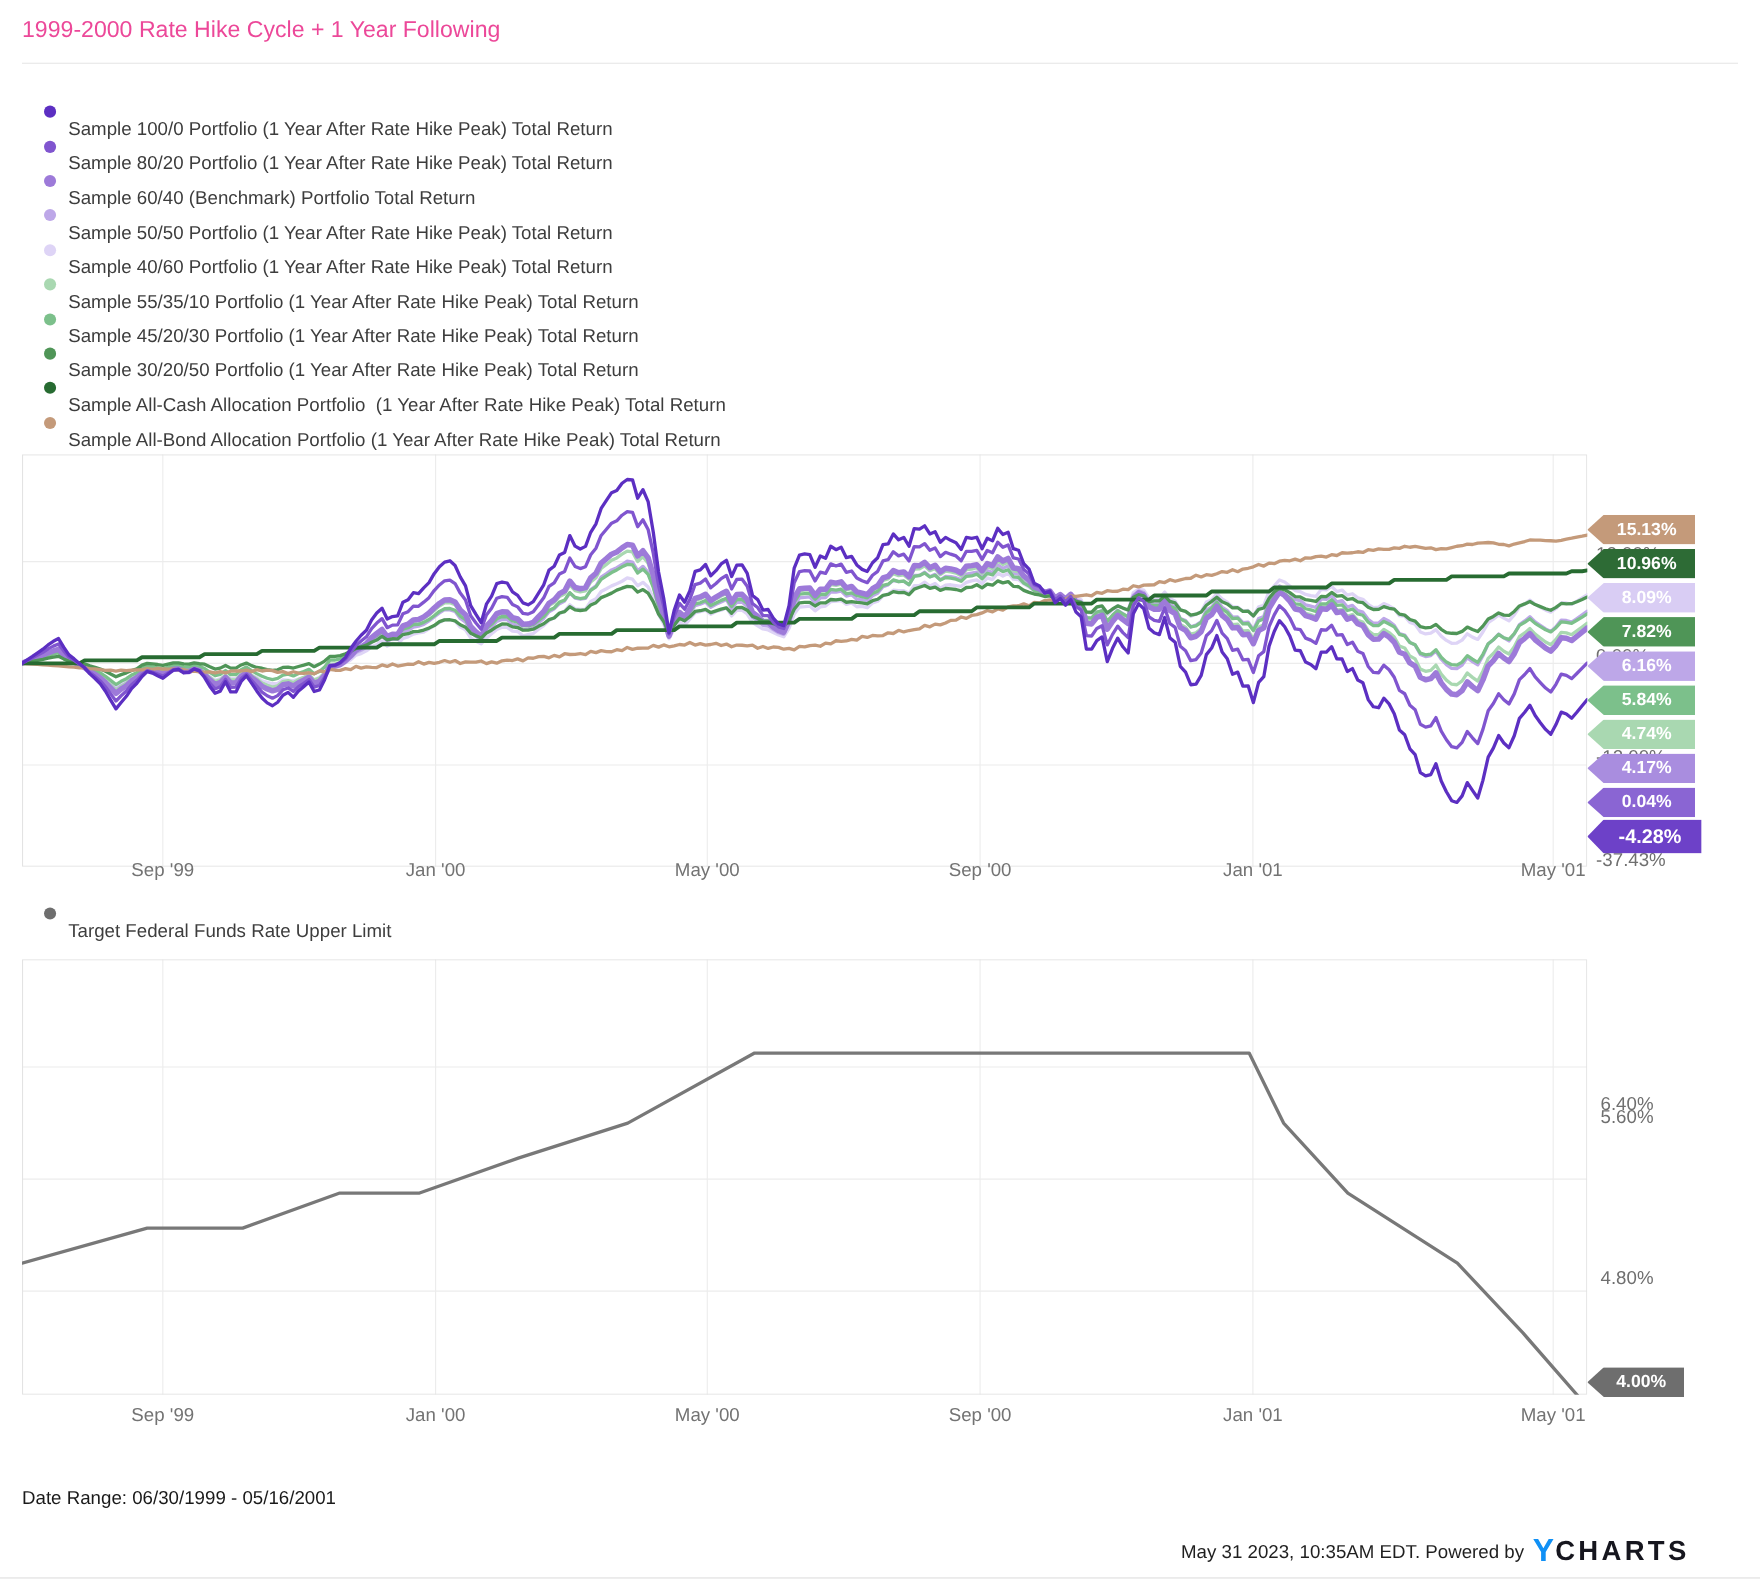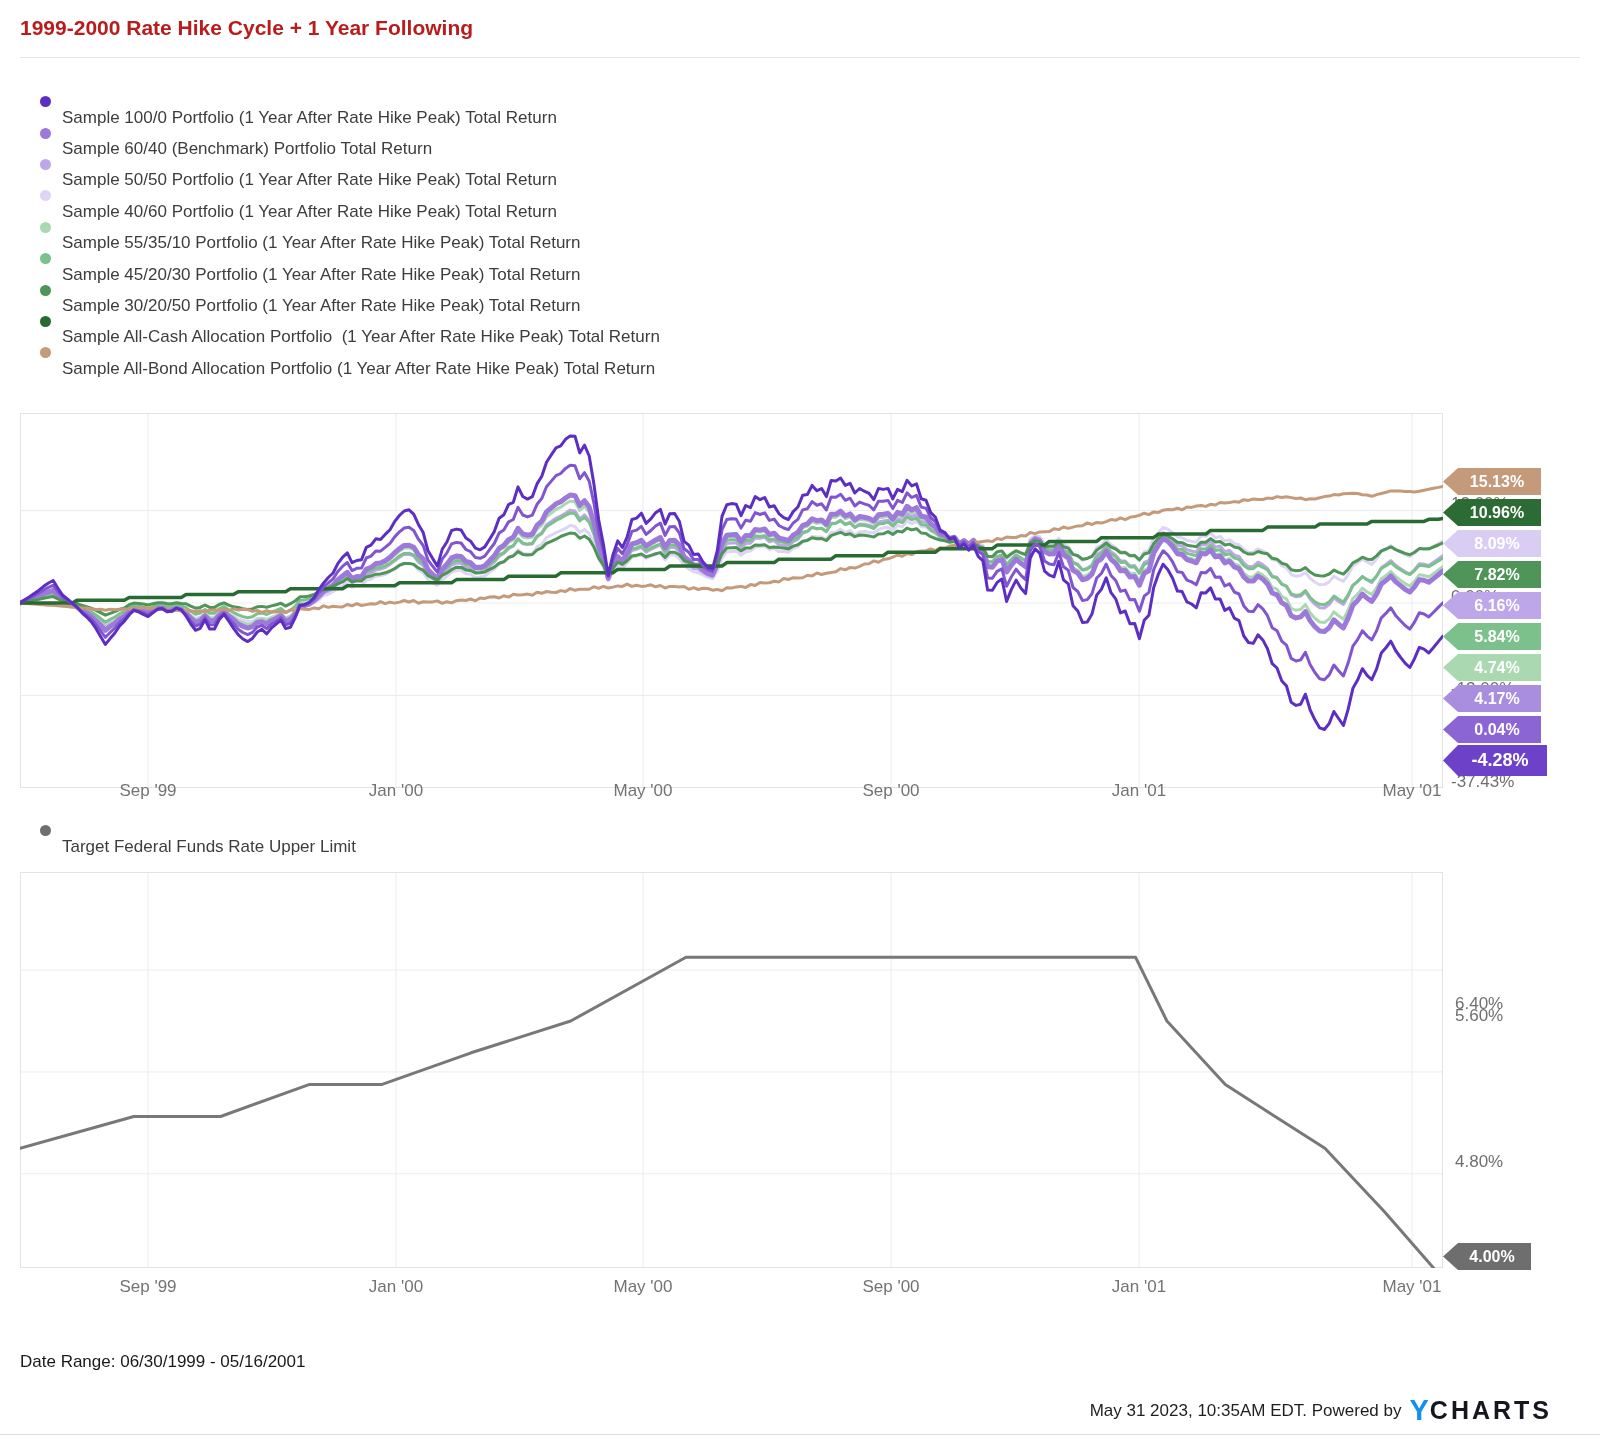--- a/index.html
+++ b/index.html
@@ -1,50 +1,54 @@
 <!DOCTYPE html>
 <html><head>
 <meta charset="utf-8">
 <style>
   html,body{margin:0;padding:0;background:#ffffff;}
   body{font-family:"Liberation Sans", sans-serif; -webkit-font-smoothing:antialiased;}
   .stage{position:relative;width:1600px;height:1438px;background:#fff;overflow:hidden;}
-  .page-title{position:absolute;left:20px;top:16px;font-size:21px;font-weight:700;color:#b91c1c;}
+  .page-title{position:absolute;left:20px;top:16px;font-size:21px;font-weight:400;color:#ec4899;}
   .title-rule{position:absolute;left:20px;top:57px;width:1560px;height:1px;background:#e7e7e7;}
   .bottom-rule{position:absolute;left:0;top:1434px;width:1600px;height:1px;background:#dedede;}
   .legend{position:absolute;left:40px;}
   .legend-item{height:31.4px;display:flex;align-items:center;cursor:pointer;}
   .legend-dot{width:11px;height:11px;border-radius:50%;flex:0 0 11px;}
   .legend-label{margin-left:11px;font-size:17px;color:#3d3d3d;white-space:pre;margin-top:32px;}
   .xlabel{position:absolute;transform:translateX(-50%);font-size:17px;color:#737373;white-space:nowrap;}
   .ytick{position:absolute;font-size:17px;color:#6f6f6f;white-space:nowrap;z-index:1;}
   .flag{position:absolute;left:1443px;width:98px;height:27px;z-index:2;
         clip-path:polygon(0 50%,15px 0,100% 0,100% 100%,15px 100%);
         display:flex;align-items:center;justify-content:center;padding-left:10px;box-sizing:border-box;
         color:#fff;font-weight:700;font-size:16px;}
   .flag-big{height:31px;width:104px;font-size:18px;}
   svg{position:absolute;display:block;}
   .daterange{position:absolute;left:20px;top:1352px;font-size:17px;color:#1a1a1a;}
-  .footer{position:absolute;right:48px;top:1394px;display:flex;align-items:center;}
+  .footer{position:absolute;right:64px;top:1394px;display:flex;align-items:center;}
   .timestamp{font-size:17px;color:#1f1f1f;}
   .brand{display:flex;align-items:center;margin-left:8px;}
   .brand-y{font-size:29px;font-weight:800;color:#1090f5;letter-spacing:0;}
   .brand-rest{font-size:25px;font-weight:800;color:#16161e;letter-spacing:3px;margin-left:1px;}
 </style>
 </head>
 <body>
 
 <div class="stage">
   <div class="page-title">1999-2000 Rate Hike Cycle + 1 Year Following</div>
   <div class="title-rule"></div>
 
   <div class="legend" id="legend-top" style="top:86px;">
       <div class="legend-item">
         <span class="legend-dot" style="background: rgb(92, 47, 194);"></span>
         <span class="legend-label">Sample 100/0 Portfolio (1 Year After Rate Hike Peak) Total Return</span>
+      </div>
+      <div class="legend-item">
+        <span class="legend-dot" style="background: rgb(128, 85, 207);"></span>
+        <span class="legend-label">Sample 80/20 Portfolio (1 Year After Rate Hike Peak) Total Return</span>
       </div>
       <div class="legend-item">
         <span class="legend-dot" style="background: rgb(157, 122, 217);"></span>
         <span class="legend-label">Sample 60/40 (Benchmark) Portfolio Total Return</span>
       </div>
       <div class="legend-item">
         <span class="legend-dot" style="background: rgb(189, 167, 232);"></span>
         <span class="legend-label">Sample 50/50 Portfolio (1 Year After Rate Hike Peak) Total Return</span>
       </div>
       <div class="legend-item">

